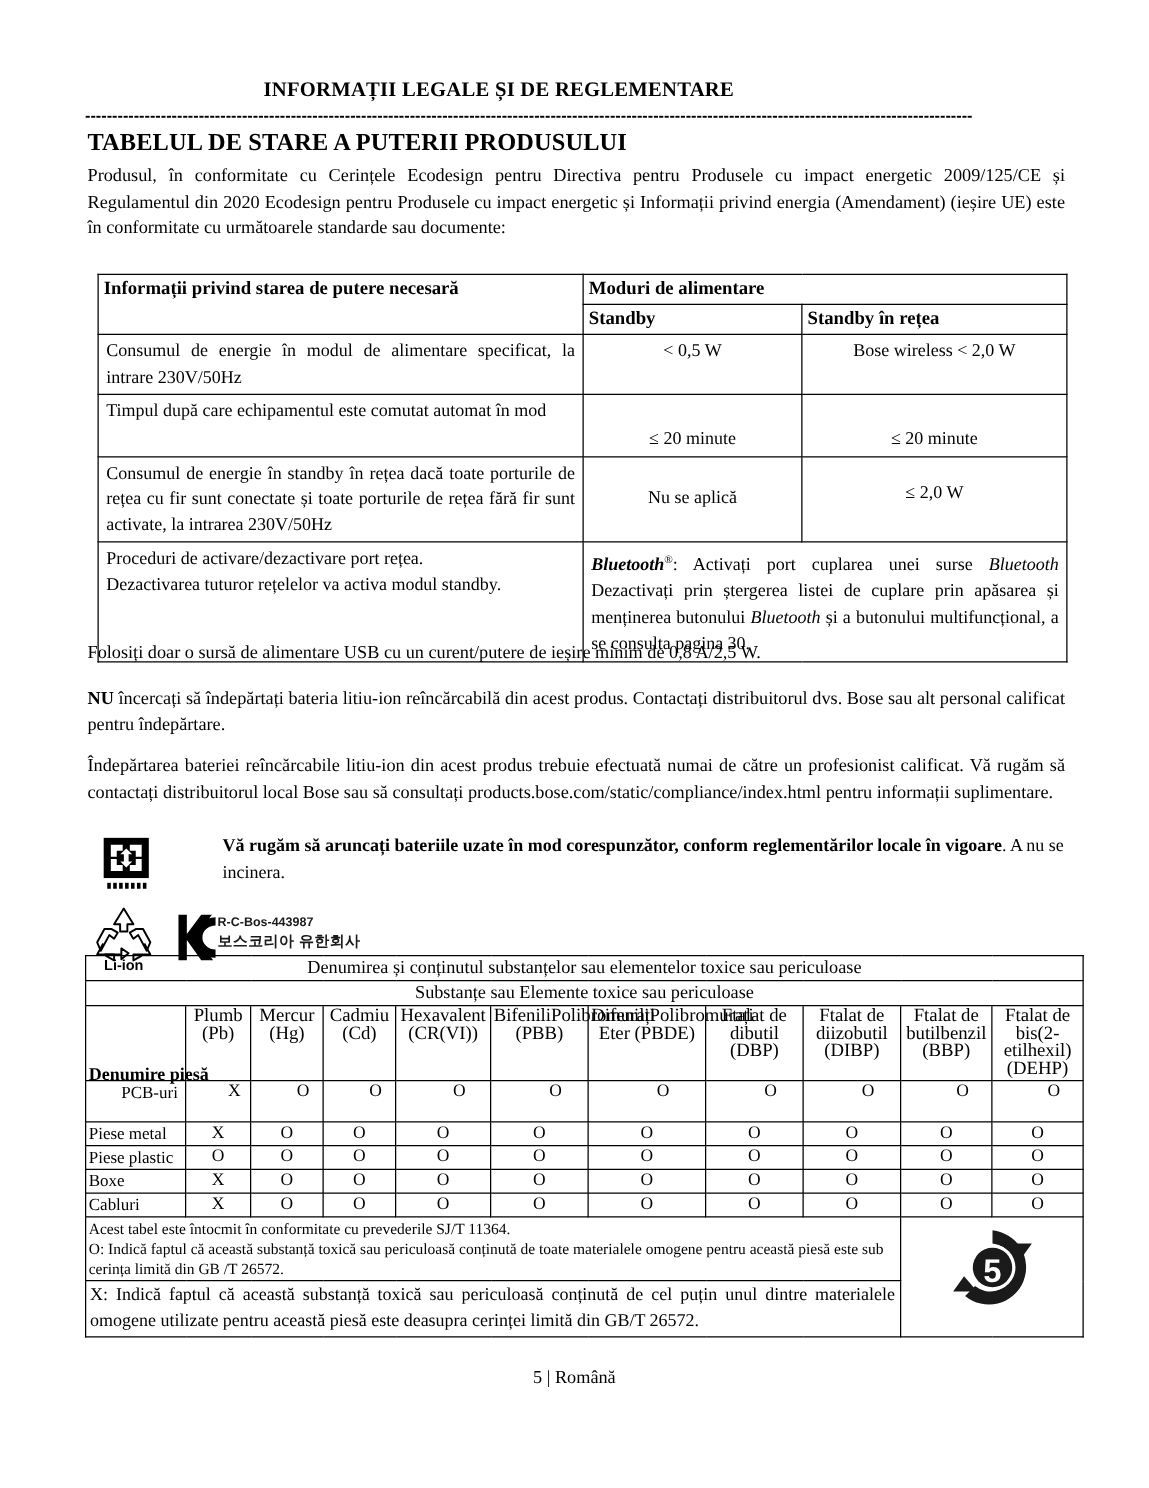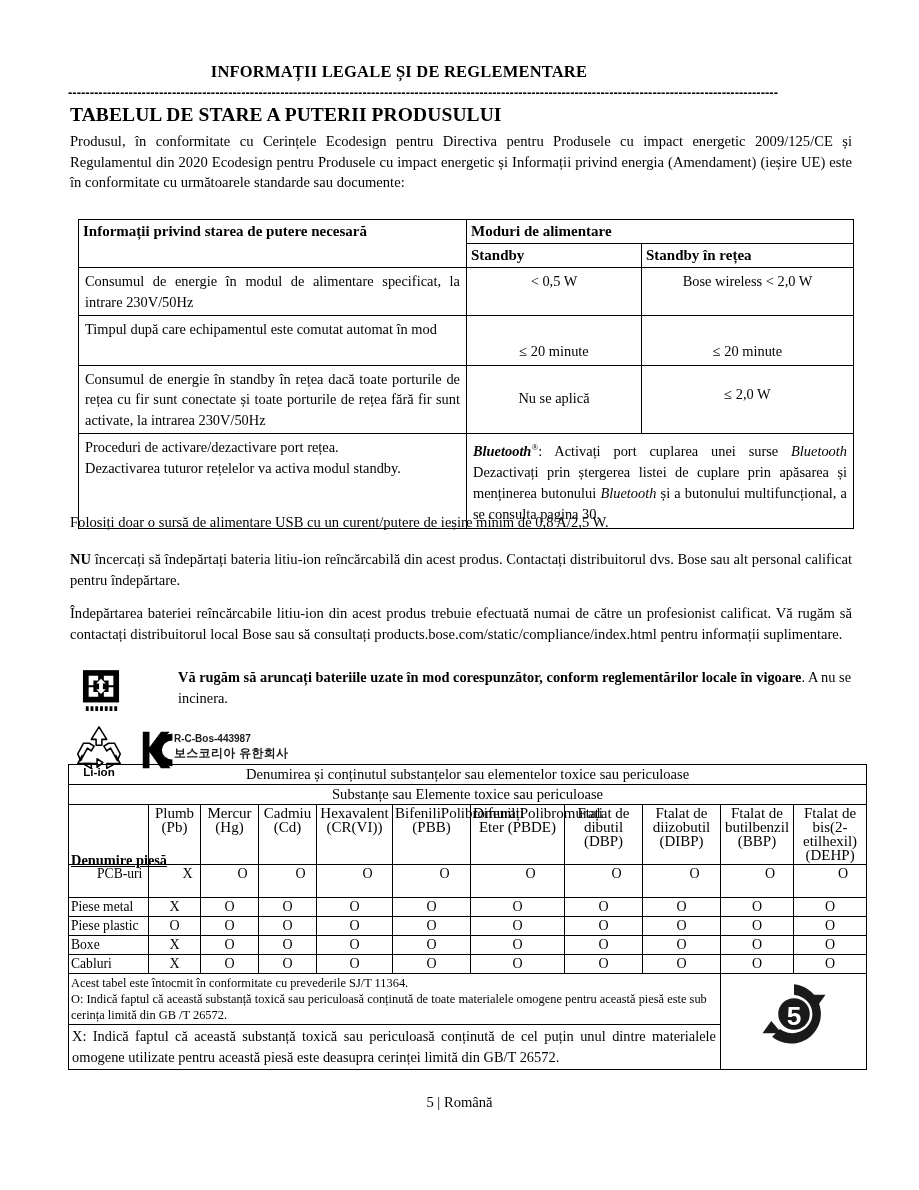--- a/index.html
+++ b/index.html
@@ -209,21 +209,20 @@
     padding: 0;
   }
   .name-head-inner {
     position: absolute;
     left: 2px; bottom: -4px;
     font-size: 14.4px;
     font-weight: bold;
     line-height: 16px;
     width: 110px;
     white-space: nowrap;
-    text-decoration: underline;
   }
   .row-name {
     font-size: 13.6px;
     padding-left: 3px;
     vertical-align: top;
     line-height: 16px;
   }
   .row-val {
     text-align: center;
     font-size: 14px;

